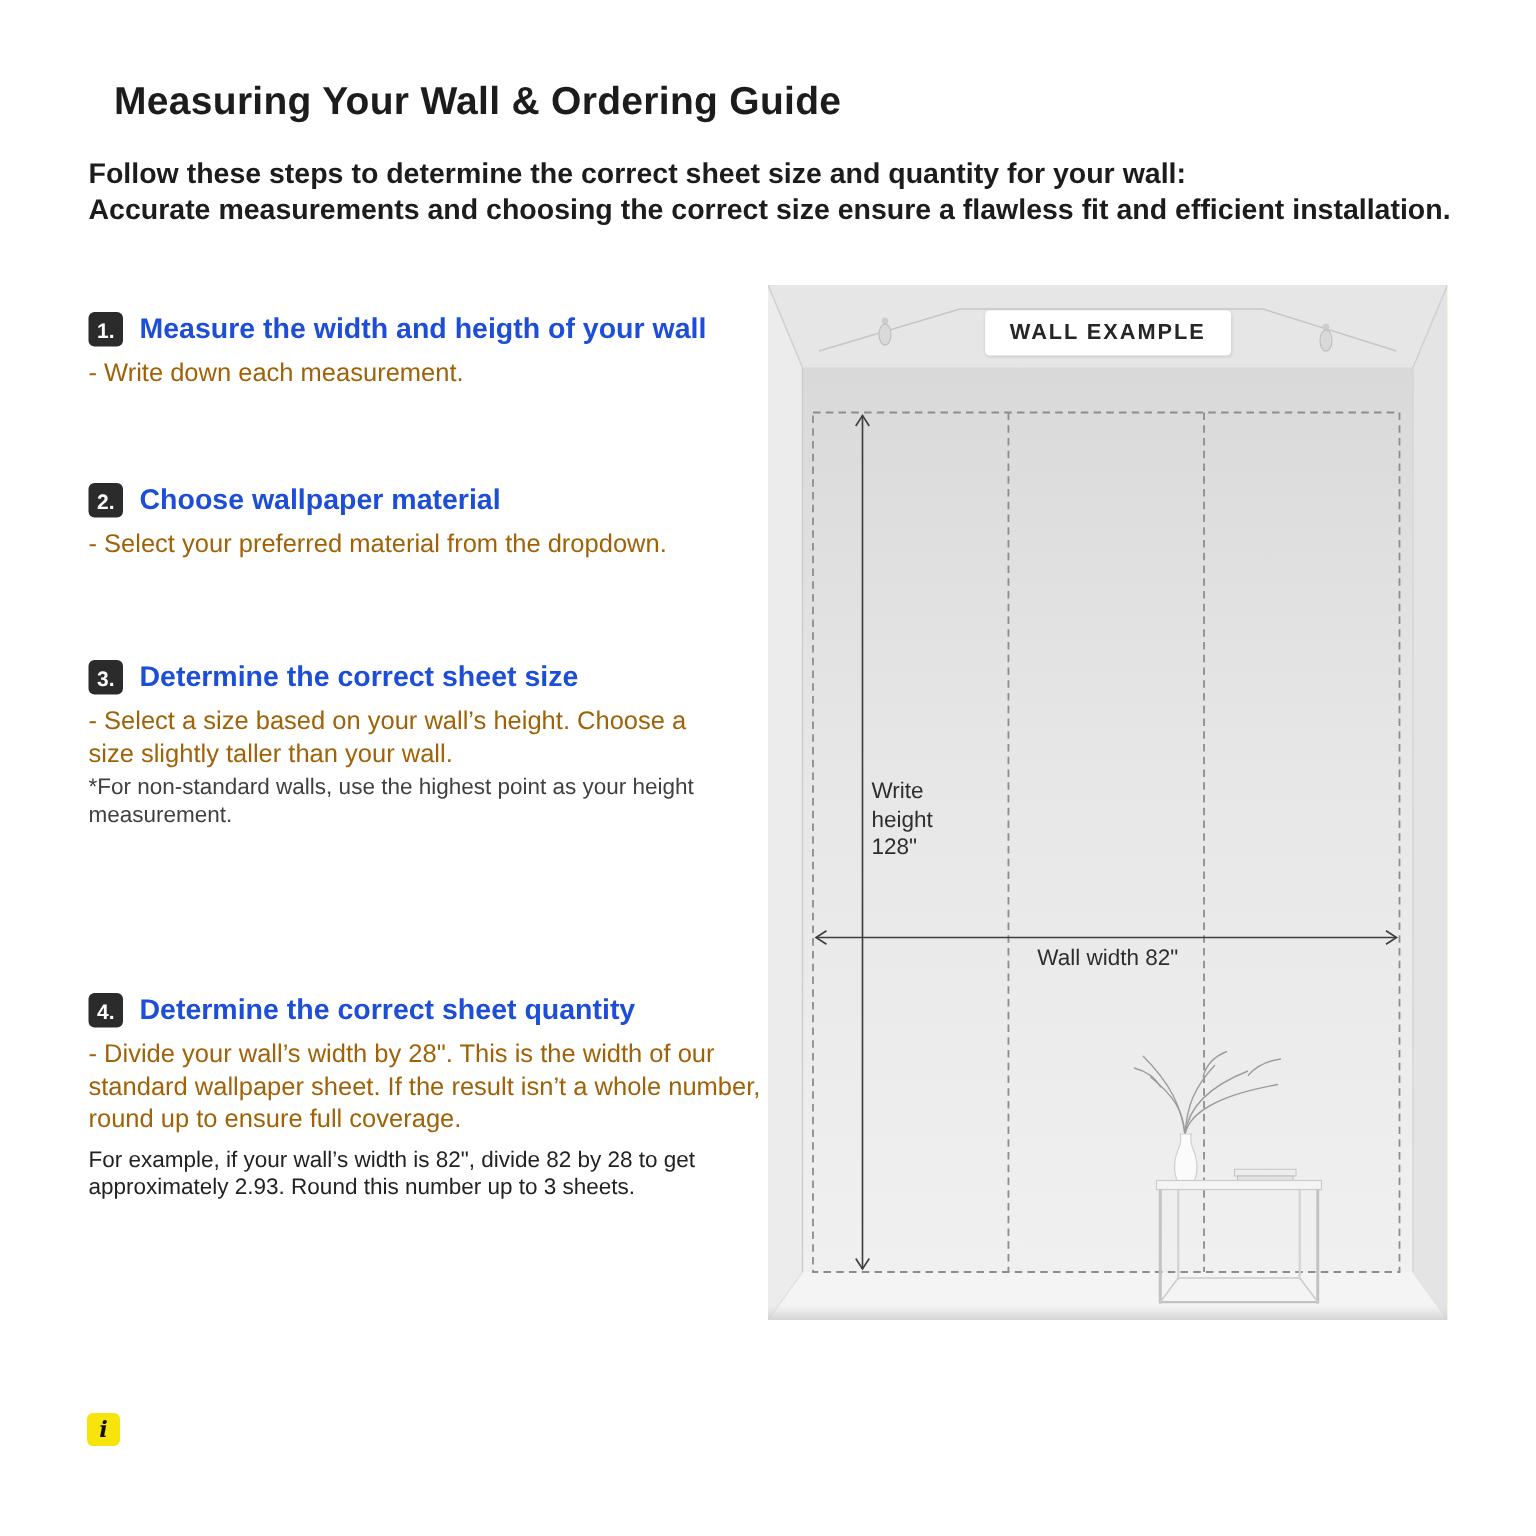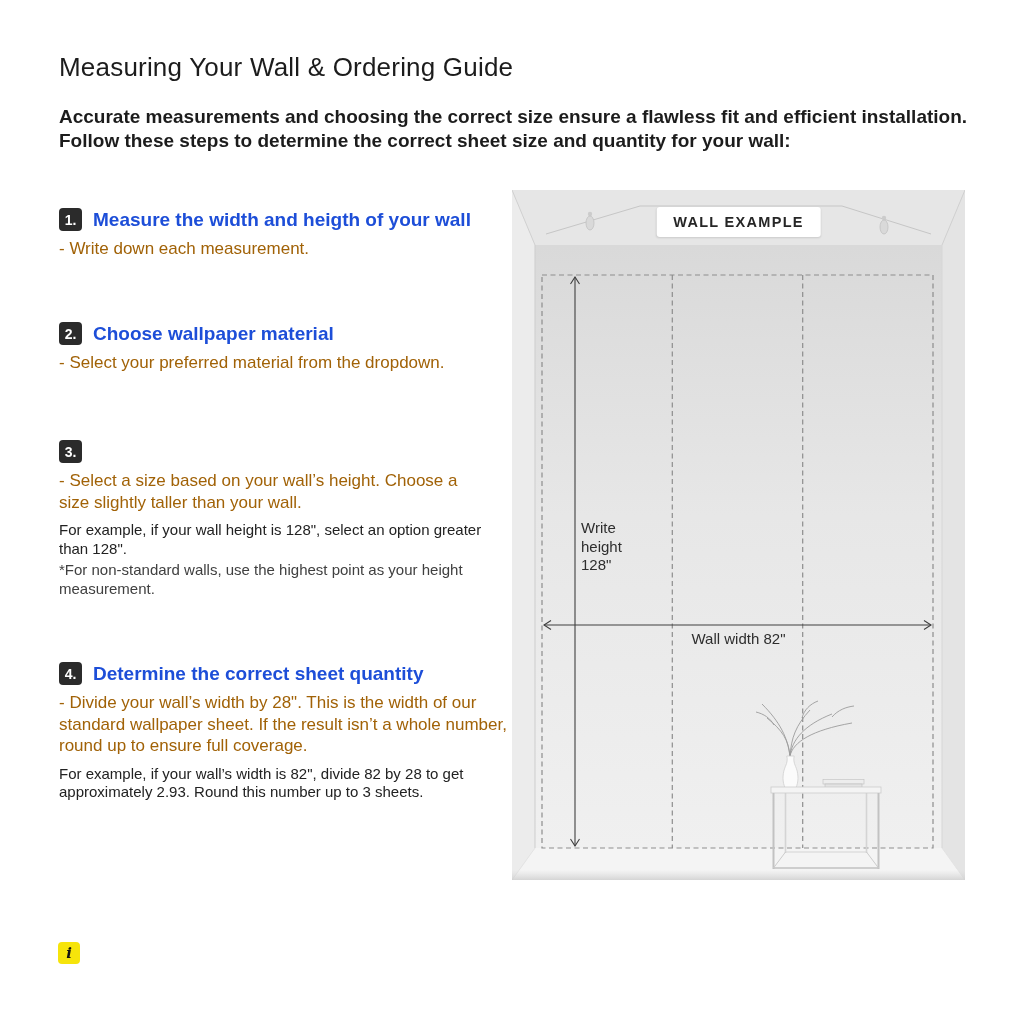--- a/index.html
+++ b/index.html
@@ -3,21 +3,21 @@
 <meta charset="utf-8">
 <style>
   html,body{margin:0;padding:0;}
   body{
     width:1024px;height:1024px;position:relative;background:#ffffff;
     font-family:"Liberation Sans","DejaVu Sans",sans-serif;color:#1e1e1e;
     overflow:hidden;
   }
   .abs{position:absolute;}
   .page-title{
-    left:59px;top:52px;font-size:26px;font-weight:400;letter-spacing:0.2px;color:#1c1c1c;
+    left:76px;top:52px;font-size:26px;font-weight:700;letter-spacing:0.2px;color:#1c1c1c;
   }
   .intro{
     left:59px;top:105px;font-size:19px;font-weight:700;line-height:24px;color:#1c1c1c;
   }
   .step{left:59px;width:460px;}
   .step-1{top:208px;}
   .step-2{top:322px;}
   .step-3{top:440px;}
   .step-4{top:662px;}
   .step-heading{display:flex;align-items:center;gap:11px;}
@@ -62,22 +62,22 @@
   }
   .footer-text{font-size:17px;color:#1e1e1e;white-space:nowrap;}
   .footer-text .bold{font-weight:700;}
 </style>
 </head>
 <body>
 
 <div class="abs page-title">Measuring Your Wall &amp; Ordering Guide</div>
 
 <div class="abs intro">
+  <div>Follow these steps to determine the correct sheet size and quantity for your wall:</div>
   <div>Accurate measurements and choosing the correct size ensure a flawless fit and efficient installation.</div>
-  <div>Follow these steps to determine the correct sheet size and quantity for your wall:</div>
 </div>
 
 <div class="abs step step-1">
   <div class="step-heading">
     <span class="step-num">1.</span>
     <span class="step-title">Measure the width and heigth of your wall</span>
   </div>
   <div class="step-body">- Write down each measurement.</div>
 </div>
 
@@ -85,23 +85,23 @@
   <div class="step-heading">
     <span class="step-num">2.</span>
     <span class="step-title">Choose wallpaper material</span>
   </div>
   <div class="step-body">- Select your preferred material from the dropdown.</div>
 </div>
 
 <div class="abs step step-3">
   <div class="step-heading">
     <span class="step-num">3.</span>
+    <span class="step-title">Determine the correct sheet size</span>
   </div>
   <div class="step-body w410">- Select a size based on your wall’s height. Choose a size slightly taller than your wall.</div>
-  <div class="step-example">For example, if your wall height is 128", select an option greater than 128".</div>
   <div class="step-footnote">*For non-standard walls, use the highest point as your height measurement.</div>
 </div>
 
 <div class="abs step step-4">
   <div class="step-heading">
     <span class="step-num">4.</span>
     <span class="step-title">Determine the correct sheet quantity</span>
   </div>
   <div class="step-body w460">- Divide your wall’s width by 28". This is the width of our standard wallpaper sheet. If the result isn’t a whole number, round up to ensure full coverage.</div>
   <div class="step-example">For example, if your wall’s width is 82", divide 82 by 28 to get approximately 2.93. Round this number up to 3 sheets.</div>

